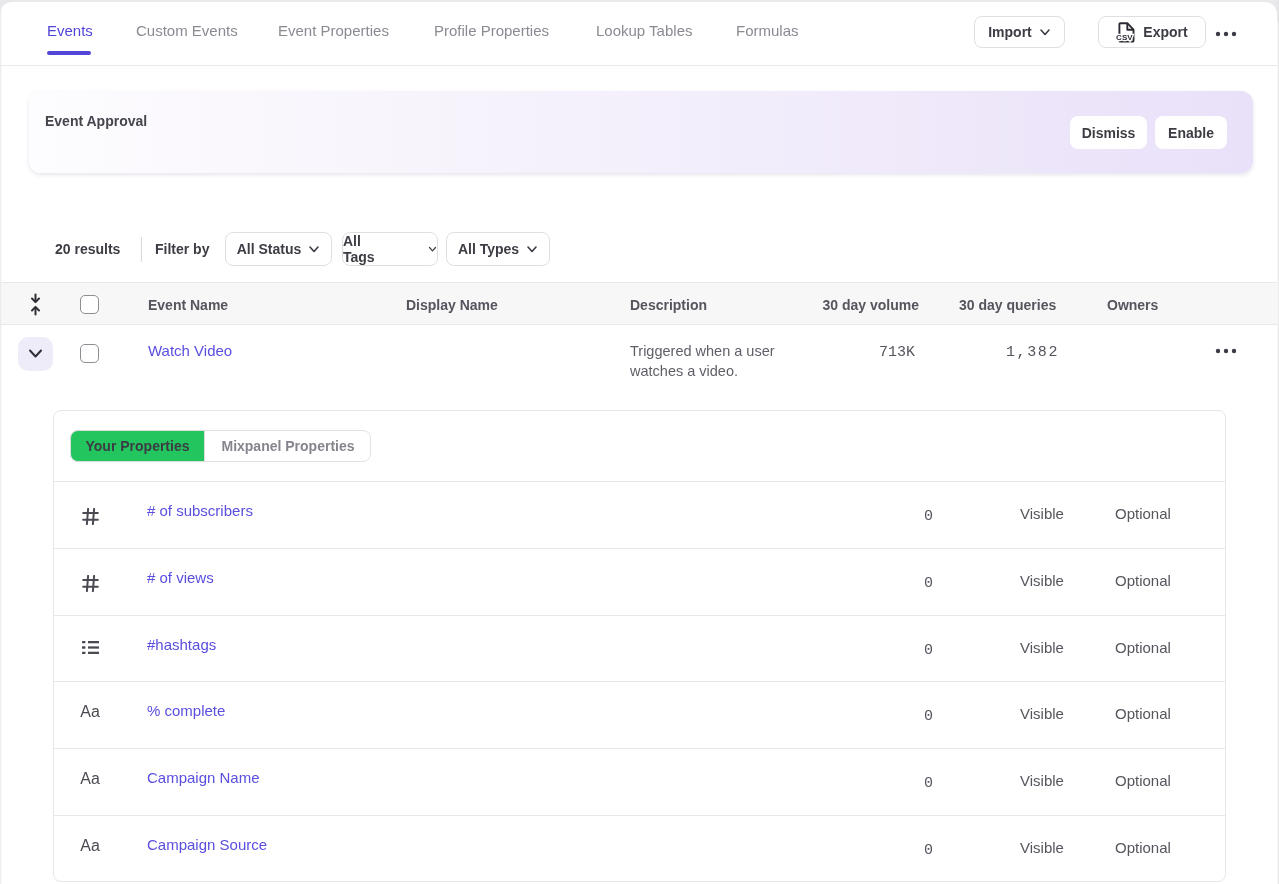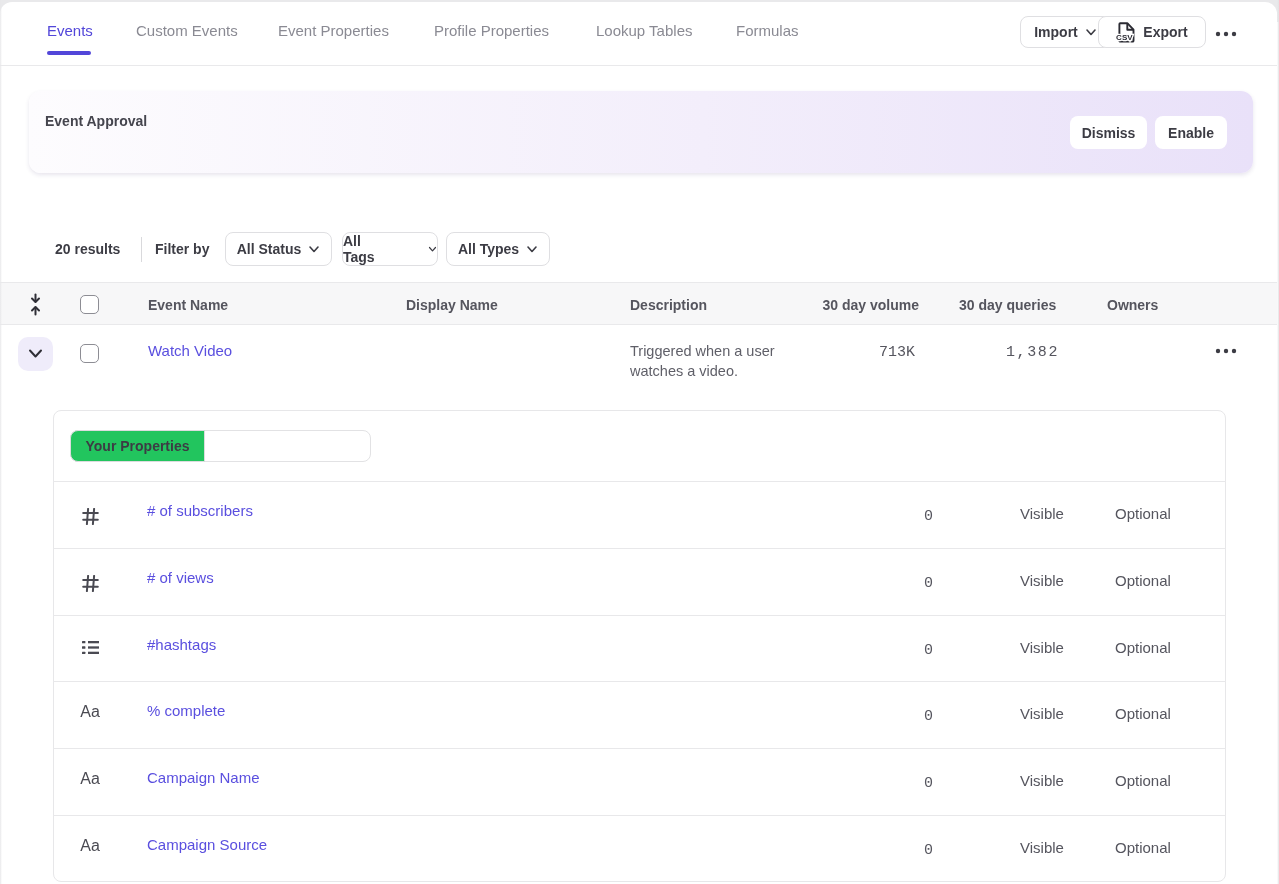--- a/index.html
+++ b/index.html
@@ -36,21 +36,21 @@
 
   <div class="abs" style="left:0px; top:65px; width:1277px; height:1px; background:#e9e9eb;"></div>
   <div class="tab" style="left:47px; color:#5246d9; font-weight:normal;">Events</div>
   <div class="abs" style="left:47px; top:51px; width:44px; height:4px; background:#5246d9; border-radius:2px;"></div>
   <div class="tab" style="left:136px;">Custom Events</div>
   <div class="tab" style="left:278px;">Event Properties</div>
   <div class="tab" style="left:434px;">Profile Properties</div>
   <div class="tab" style="left:596px;">Lookup Tables</div>
   <div class="tab" style="left:736px;">Formulas</div>
 
-  <div class="btn" style="left:1020px; top:16px; width:91px; height:32px;">
+  <div class="btn" style="left:974px; top:16px; width:91px; height:32px;">
     <span>Import</span>
     <svg width="12" height="12" viewBox="0 0 12 12" style="margin-left:7px;">
         <polyline points="2,4 6,8.5 10,4" fill="none" stroke="#3c3c44" stroke-width="1.6" stroke-linecap="round" stroke-linejoin="round"></polyline>
       </svg>
   </div>
   <div class="btn" style="left:1098px; top:16px; width:108px; height:32px;justify-content:center;">
     <svg width="20" height="21" viewBox="0 0 20 21" style="margin-right:7px;">
       <path d="M4.2 1.2 h7.1 l6.2 6.5 v11.1 a0.8 0.8 0 0 1 -0.8 0.8 h-12.5 a0.8 0.8 0 0 1 -0.8 -0.8 v-16.8 a0.8 0.8 0 0 1 0.8 -0.8 z" fill="none" stroke="#2b2b33" stroke-width="1.9" stroke-linejoin="round"></path>
       <path d="M11.3 1.4 v6.3 h6.2" fill="none" stroke="#2b2b33" stroke-width="1.9" stroke-linejoin="round"></path>
       <text x="0" y="17.6" font-family="Liberation Sans" font-size="8" font-weight="bold" fill="#2b2b33" stroke="#ffffff" stroke-width="2.6" paint-order="stroke" letter-spacing="0.1">CSV</text>
@@ -122,20 +122,21 @@
   <svg class="abs" style="left:1215px; top:346px;" width="24" height="10" viewBox="0 0 24 10">
     <circle cx="3" cy="5" r="2.2" fill="#3c3c44"></circle>
       <circle cx="11" cy="5" r="2.2" fill="#3c3c44"></circle>
       <circle cx="19" cy="5" r="2.2" fill="#3c3c44"></circle>
   </svg>
 
   <div class="abs" style="left:53px; top:410px; width:1173px; height:472px; border:1px solid #e7e7e9; border-radius:8px; background:#fff;"></div>
 
   <div class="abs" style="left:70px; top:430px; width:301px; height:32px; border:1px solid #e2e2e4; border-radius:8px; background:#fff;"></div>
   <div class="abs" style="left:70px; top:430px; width:135px; height:32px; border:1px solid #dcdcde; border-radius:8px 0 0 8px; background:#22c55e; display:flex; align-items:center; justify-content:center; font-size:14px; font-weight:bold; color:#3c3c44;">Your Properties</div>
+  <div class="abs" style="left:205px; top:430px; width:166px; height:32px; display:flex; align-items:center; justify-content:center; font-size:14px; font-weight:bold; color:#85858d;">Mixpanel Properties</div>
 
   <div class="prow" style="top:481px;">
     <div class="picon">
         <svg class="abs" style="left:6.5px; top:26px;" width="17" height="17" viewBox="0 0 17 17">
         <g stroke="#4a4a52" stroke-width="2" stroke-linecap="round">
           <line x1="1.2" y1="4.9" x2="15.8" y2="4.9"></line>
           <line x1="1.2" y1="11.7" x2="15.8" y2="11.7"></line>
           <line x1="6.1" y1="0.9" x2="4.9" y2="16.1"></line>
           <line x1="12.1" y1="0.9" x2="10.9" y2="16.1"></line>
         </g>

